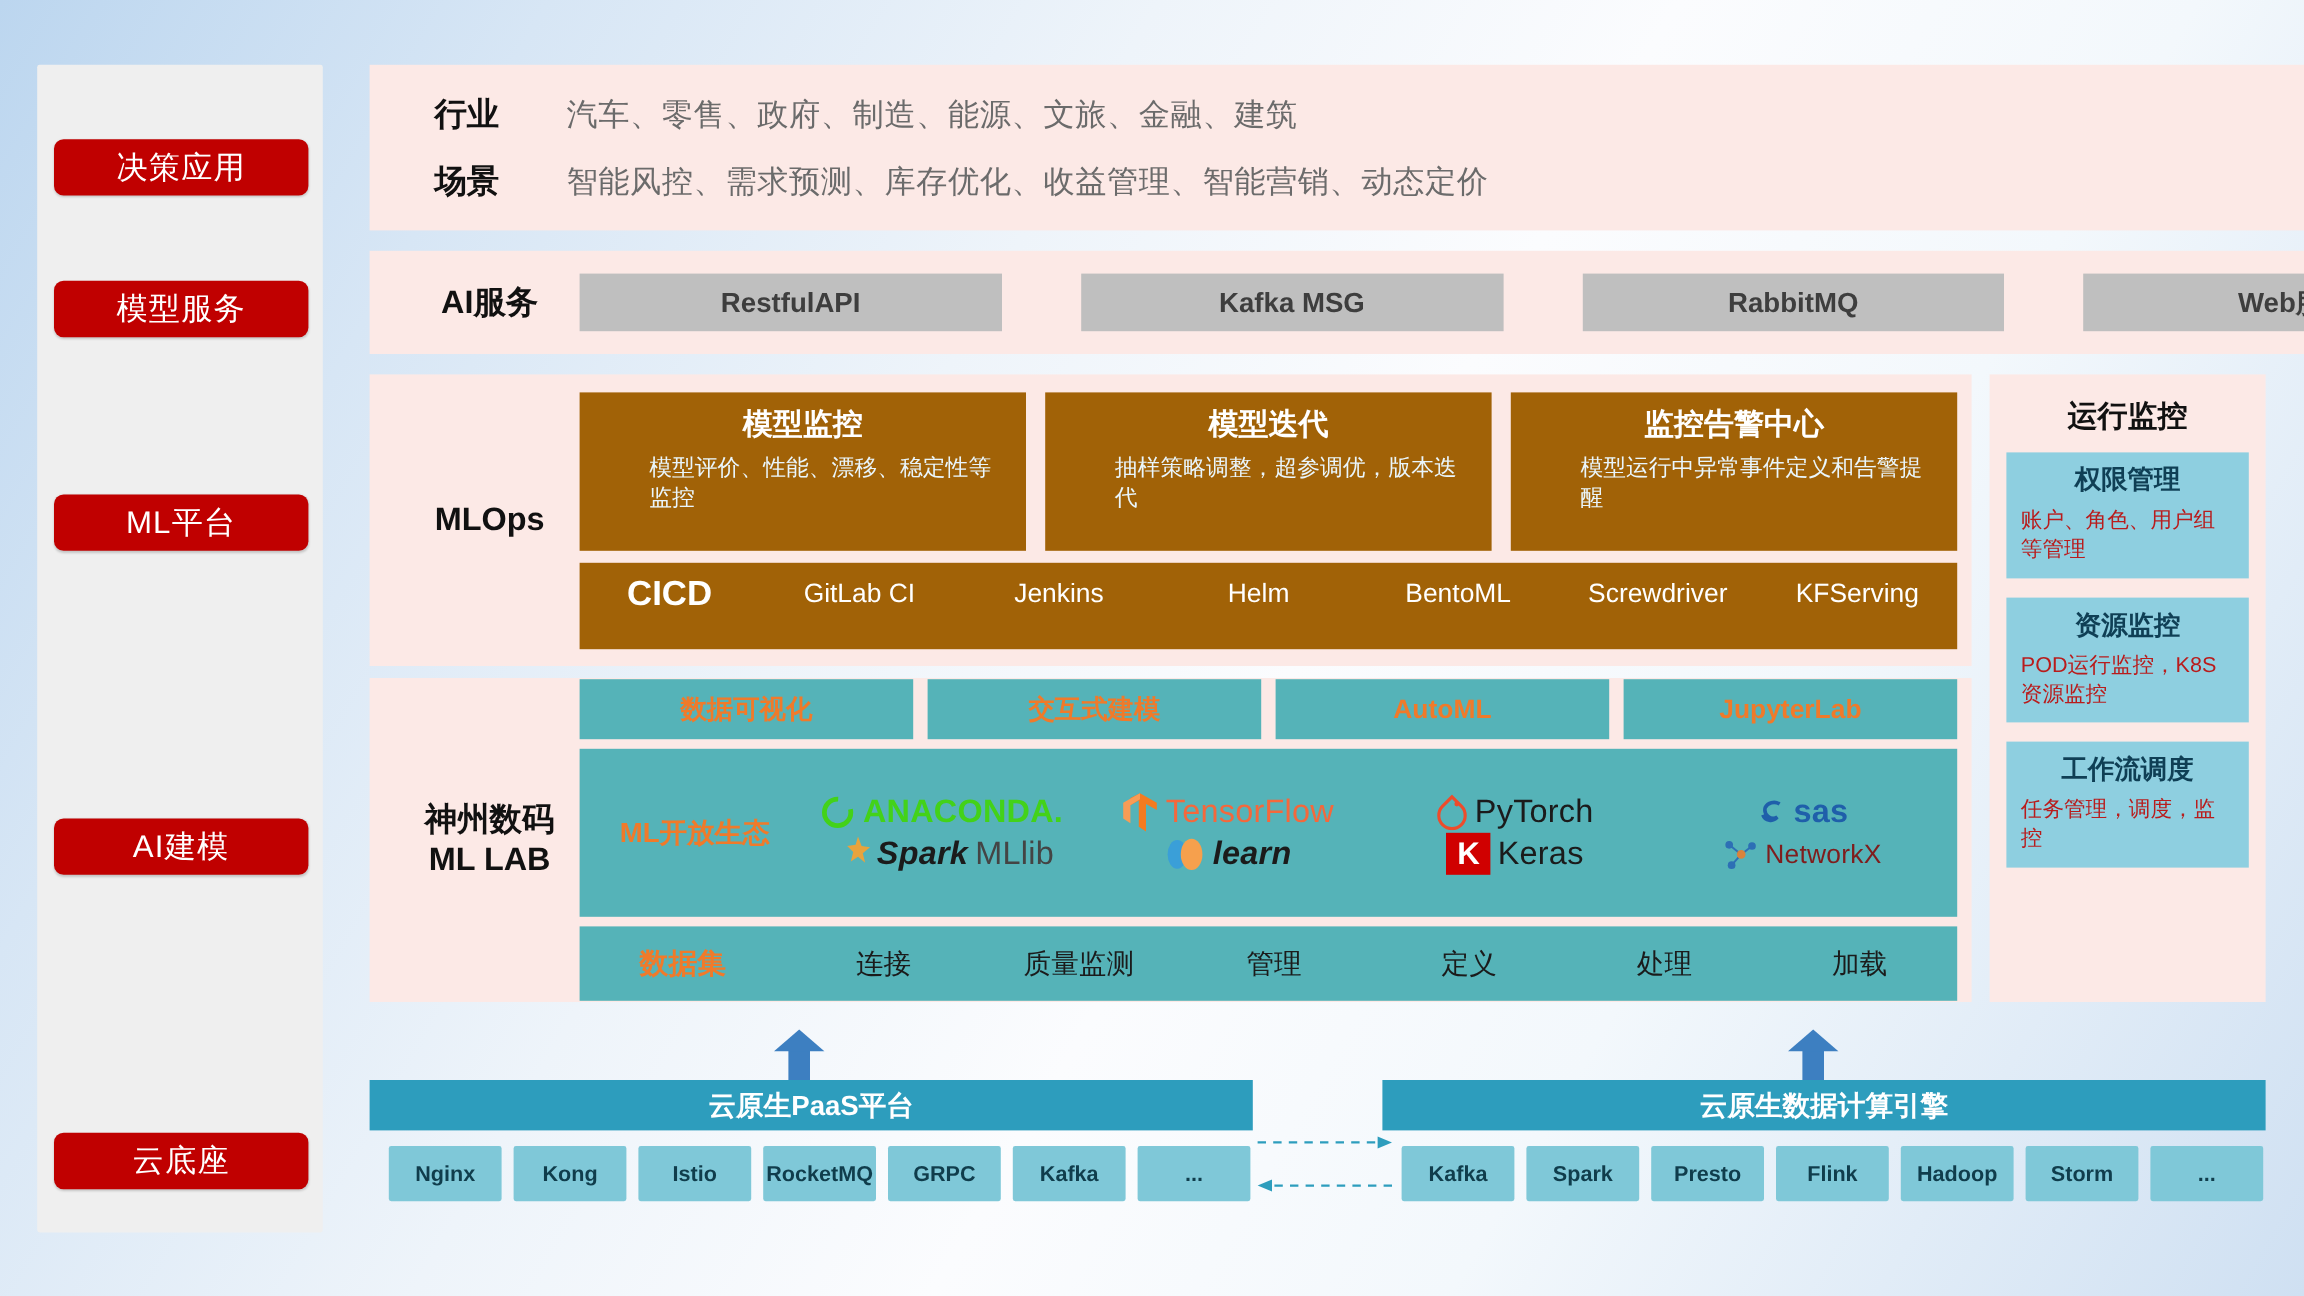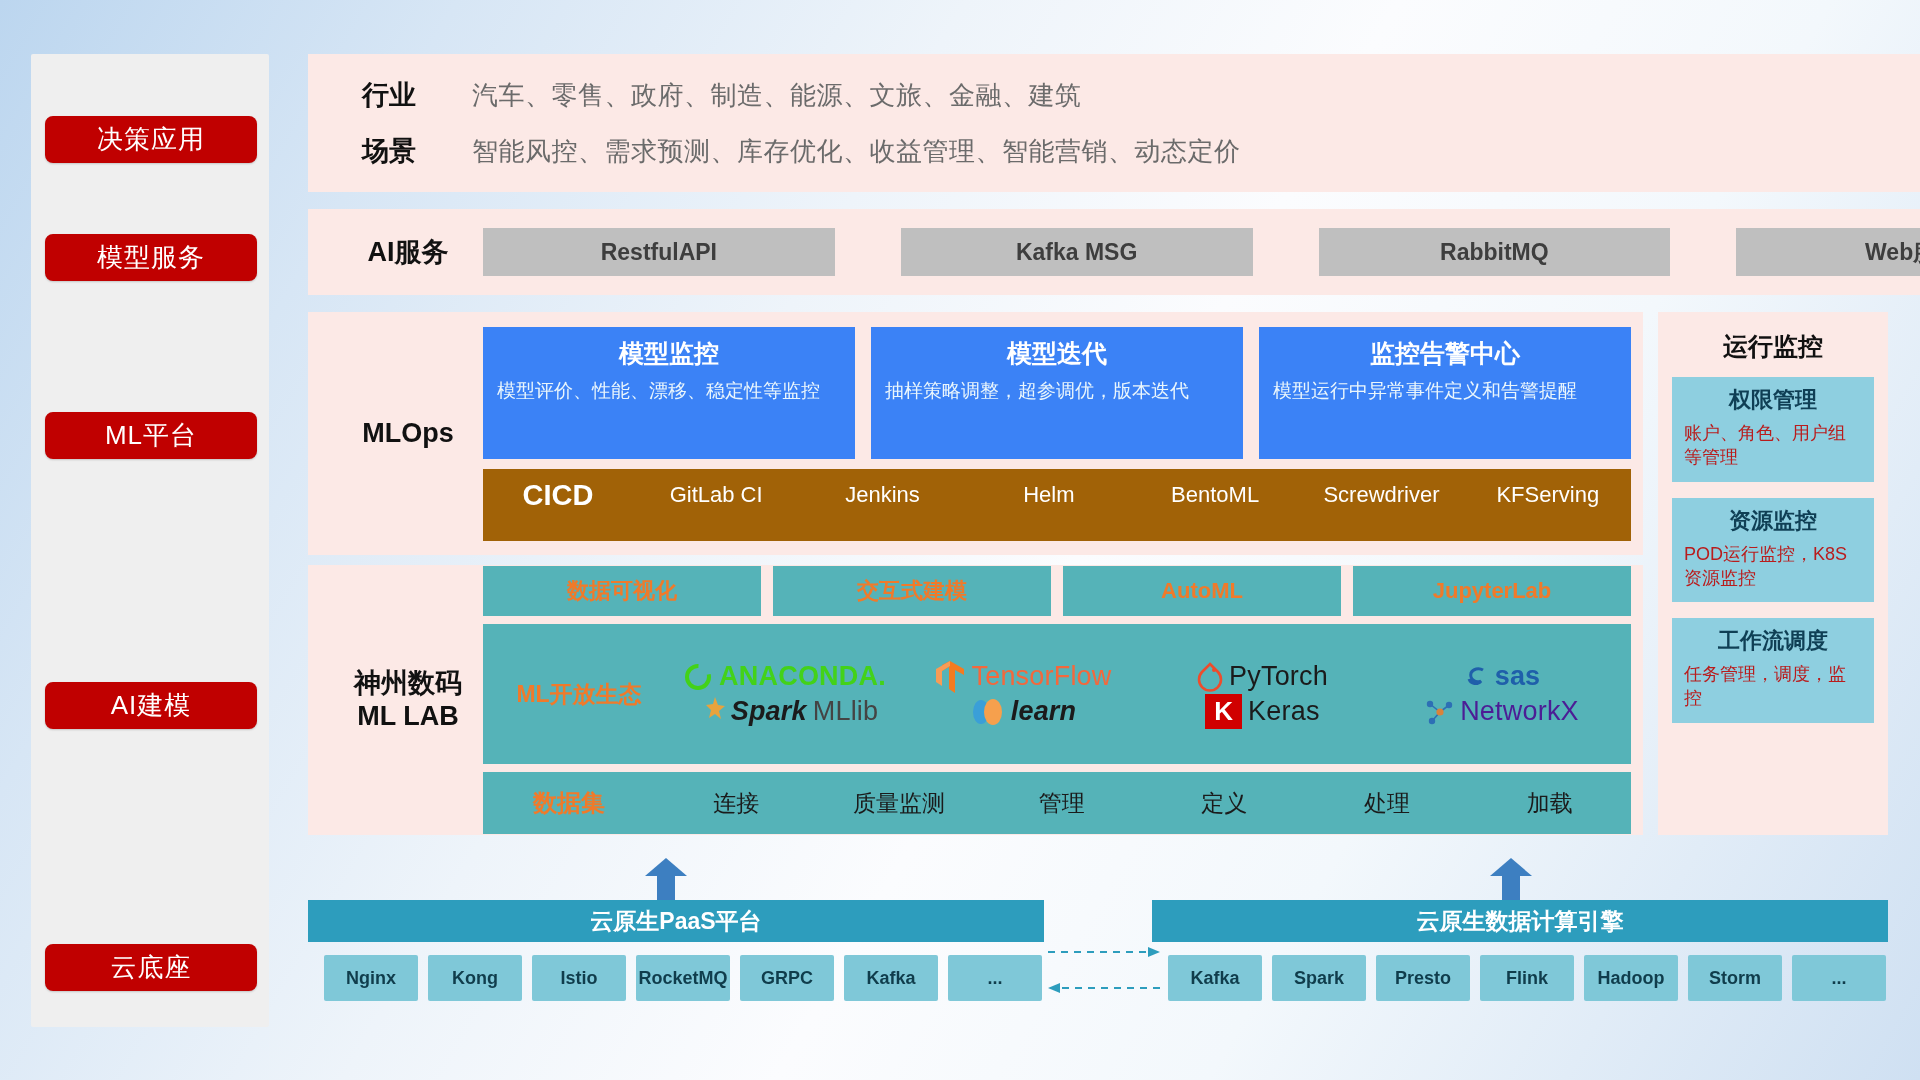--- a/index.html
+++ b/index.html
@@ -57,24 +57,24 @@
     display: flex; align-items:center; justify-content:center;
     color:#3e3e3e; font-size: 23px; font-weight: bold;
   }
 
   
   #band-mlops { top: 312px; height: 243px; width: 1335px; display: flex; align-items: center;}
   #band-mlops .band-label { width: 150px; flex: 0 0 150px; margin-left: 25px;}
   .mlops-right { flex:1; padding-right: 12px; }
   .mlops-cards { display:flex; gap: 16px; margin-bottom: 10px;}
   .mlops-card {
-    flex: 1; background: #3b82f6; color:#fff; height: 132px; padding: 10px 14px 8px;
+    flex: 1; background: #a16207; color:#fff; height: 132px; padding: 10px 14px 8px;
   }
   .mlops-card h4 { font-size: 25px; text-align:center; font-weight: bold; margin-bottom: 8px;}
-  .mlops-card p { font-size: 19px; line-height: 1.35; color:#eaf6fc; font-weight: normal;}
+  .mlops-card p { font-size: 19px; line-height: 1.35; color:#eaf6fc; font-weight: normal; margin-left: 44px;}
   .cicd-bar {
     background: #a16207; height: 72px; display: flex; align-items: flex-start;
     padding: 10px 0 0 0; overflow: hidden;
   }
   .cicd-title { color:#fff; font-size: 29px; font-weight: bold; width: 150px; flex:0 0 150px; text-align:center; }
   .cicd-item {
     color:#fff; font-size: 22px; flex: 1; text-align:center;
     line-height: 1.25; overflow-wrap: anywhere; padding: 2px 4px 0;
   }
 
@@ -293,21 +293,21 @@
           <div class="logo">
             <svg width="30" height="28" viewBox="0 0 30 28">
               <line x1="6" y1="6" x2="16" y2="14" stroke="#2d6fb5" stroke-width="1.6"></line>
               <line x1="16" y1="14" x2="25" y2="7" stroke="#2d6fb5" stroke-width="1.6"></line>
               <line x1="16" y1="14" x2="8" y2="23" stroke="#2d6fb5" stroke-width="1.6"></line>
               <circle cx="6" cy="6" r="3.2" fill="#2d6fb5"></circle>
                 <circle cx="25" cy="7" r="3.2" fill="#2d6fb5"></circle>
               <circle cx="16" cy="14" r="3.6" fill="#d9833b"></circle>
                 <circle cx="8" cy="23" r="3.2" fill="#2d6fb5"></circle>
             </svg>
-            <span class="logo-txt" style="color:#4c1d95;font-size:27px">NetworkX</span>
+            <span class="logo-txt" style="color:#7f1d1d;font-size:22px">NetworkX</span>
           </div>
 
         </div>
       </div>
 
       <div class="ds-row">
         <div class="ds-label">数据集</div>
         <div class="ds-item">连接</div>
         <div class="ds-item">质量监测</div>
         <div class="ds-item">管理</div>

